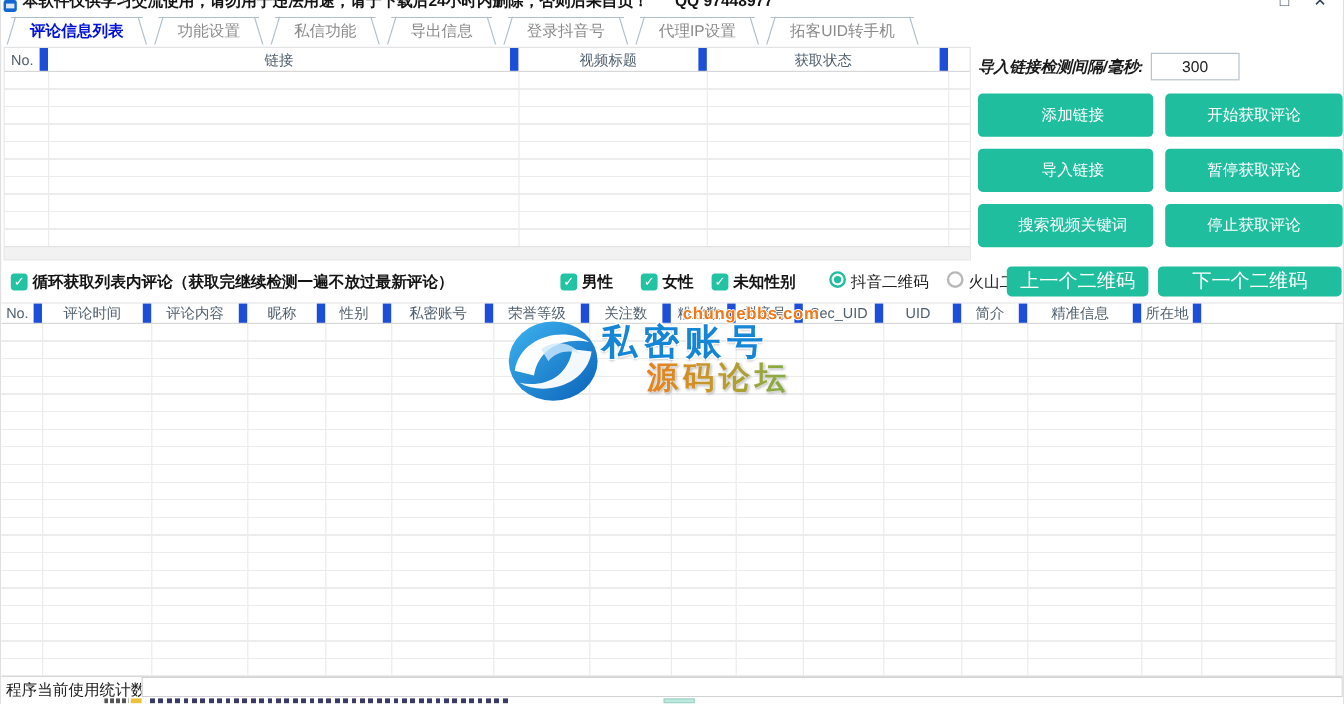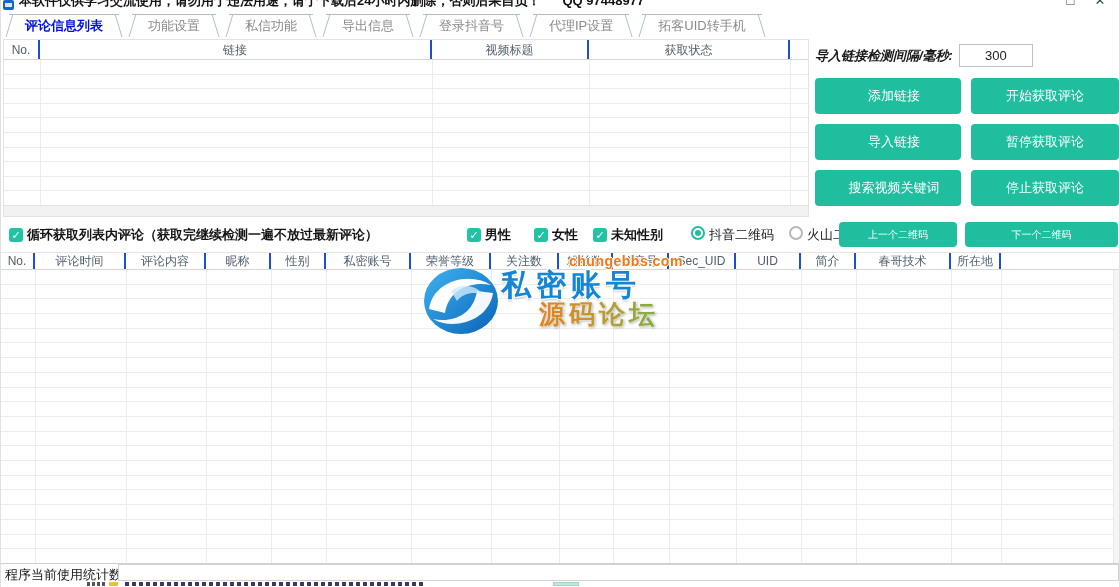--- a/index.html
+++ b/index.html
@@ -18,21 +18,21 @@
   
   .tabbar { position:absolute; left:0; top:12px; width:912px; height:26px; background:#fff; display:flex; align-items:flex-end; padding-left:8px; }
   .tab { position:relative; height:24px; line-height:23px; padding:0 16px; margin-right:13px; font-size:13px; color:#8a8a8a; cursor:pointer; box-shadow:inset 0 1px 0 #aebfc9; }
   .tab::before { content:""; position:absolute; left:0; top:0; bottom:1px; width:1px; background:#aebfc9; transform:skewX(-17deg); }
   .tab::after  { content:""; position:absolute; right:0; top:0; bottom:1px; width:1px; background:#aebfc9; transform:skewX(17deg); }
   .tab.on { color:#0011d8; font-weight:bold; }
 
   
   .ltable { position:absolute; left:2px; top:39px; width:806px; height:178px; border:1px solid #e3e3e3; background:#fff; }
   .ltable .thead { position:absolute; left:0; top:0; right:0; height:20px; border-bottom:1px solid #d7d7d7; display:flex; }
-  .th { font-size:12px; color:#51606e; text-align:center; line-height:20px; border-right:2px solid #1d4ed8; overflow:hidden; white-space:nowrap; }
+  .th { font-size:12px; color:#51606e; text-align:center; line-height:20px; border-right:7px solid #1d4ed8; overflow:hidden; white-space:nowrap; }
   .th:last-child { border-right:none; }
   .ltable .tbody { position:absolute; left:0; top:20px; right:0; bottom:11px;
      background:repeating-linear-gradient(to bottom,#fff 0 13.6px,#ececec 13.6px 14.6px); }
   .ltable .hscroll { position:absolute; left:0; right:0; bottom:0; height:11px; background:#f2f2f2; border-top:1px solid #e2e2e2; }
   .vline { position:absolute; top:0; bottom:0; width:1px; background:#ececec; }
 
   .ctable { position:absolute; left:0; top:252px; width:1120px; height:311px; background:#fff; border-top:1px solid #e6e6e6; }
   .ctable .thead { position:absolute; left:0; top:0; right:0; height:17px; border-bottom:1px solid #d7d7d7; display:flex; }
   .ctable .th { line-height:16px; }
   .ctable .tbody { position:absolute; left:0; top:17px; right:0; bottom:0;
@@ -53,21 +53,21 @@
   .options { position:absolute; left:0; top:222px; width:1120px; height:26px; }
   .cb { position:absolute; display:flex; align-items:center; cursor:pointer; }
   .cbbox { width:14px; height:14px; border-radius:3px; background:#22c3a3; position:relative; flex:0 0 14px; }
   .cb.on .cbbox::after { content:"✓"; position:absolute; left:0; top:0; width:14px; height:14px; color:#fff; font-size:11px; line-height:14px; text-align:center; font-weight:bold; }
   .cblabel { font-size:13px; font-weight:bold; color:#141414; margin-left:4px; white-space:nowrap; }
   .radio { position:absolute; display:flex; cursor:pointer; }
   .rdot { width:14px; height:14px; border-radius:50%; border:2px solid #b8b8b8; background:#fff; position:relative; flex:0 0 14px; }
   .radio.on .rdot { border-color:#1ebe9e; }
   .radio.on .rdot::after { content:""; position:absolute; left:2px; top:2px; width:6px; height:6px; border-radius:50%; background:#1ebe9e; }
   .rlabel { font-size:13px; color:#222; margin-left:4px; white-space:nowrap; }
-  .qrbtn { position:absolute; top:0; height:25px; background:#1ebe9e; color:#fff; font-size:10px; border:none; border-radius:4px; cursor:pointer; font-family:inherit; }
+  .qrbtn { position:absolute; top:0; height:25px; background:#1ebe9e; color:#fff; font-size:16px; border:none; border-radius:4px; cursor:pointer; font-family:inherit; }
 
   
   .watermark { position:absolute; left:420px; top:253px; width:280px; height:90px; pointer-events:none; }
   .wm-site { position:absolute; left:148px; top:0px; font-size:14px; font-weight:bold; color:#f07818;
      text-shadow:-1px 0 #fff,1px 0 #fff,0 -1px #fff,0 1px #fff; letter-spacing:0.5px; }
   .wm-brand { position:absolute; left:80px; top:12px; font-size:30px; font-weight:bold; color:#1585d6; letter-spacing:5px;
      text-shadow:-1px -1px #fff,1px -1px #fff,-1px 1px #fff,1px 1px #fff,0 2px 2px rgba(0,0,0,.25); }
   .wm-forum { position:absolute; left:118px; top:44px; font-size:26px; font-weight:bold; letter-spacing:4px; color:#c8932a;
      background:linear-gradient(90deg,#e8821e,#c09a2c,#7fae46); filter:drop-shadow(0 0 1px #fff) drop-shadow(1px 1px 1px rgba(0,0,0,.3)); }
   @supports (-webkit-background-clip: text) { .wm-forum { -webkit-background-clip:text; -webkit-text-fill-color:transparent; } }
@@ -178,21 +178,21 @@
       <div class="th" style="width:65px">昵称</div>
       <div class="th" style="width:55px">性别</div>
       <div class="th" style="width:85px">私密账号</div>
       <div class="th" style="width:80px">荣誉等级</div>
       <div class="th" style="width:68px">关注数</div>
       <div class="th" style="width:54px">粉丝数</div>
       <div class="th" style="width:56px">抖音号</div>
       <div class="th" style="width:67px">Sec_UID</div>
       <div class="th" style="width:65px">UID</div>
       <div class="th" style="width:55px">简介</div>
-      <div class="th" style="width:95px">春哥技术</div>
+      <div class="th" style="width:95px">精准信息</div>
       <div class="th" style="width:50px">所在地</div>
       <div class="th" style="flex:1"></div>
     </div>
     <div class="tbody">
       <div class="vline" style="left:34px"></div>
       <div class="vline" style="left:125px"></div>
       <div class="vline" style="left:205px"></div>
       <div class="vline" style="left:270px"></div>
       <div class="vline" style="left:325px"></div>
       <div class="vline" style="left:410px"></div>

